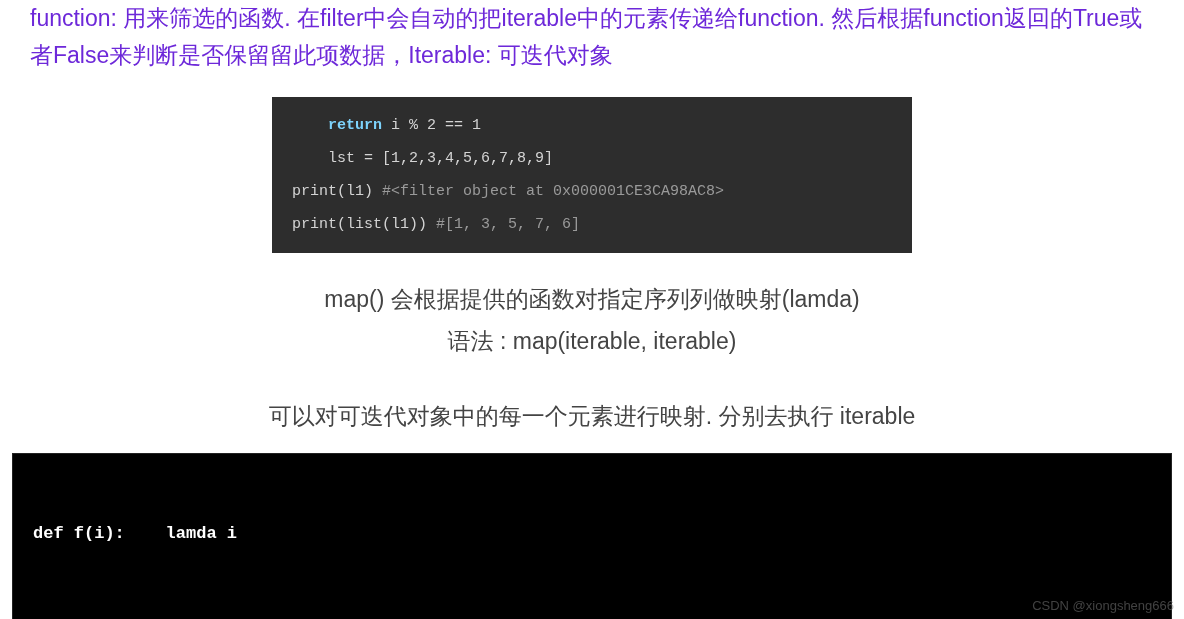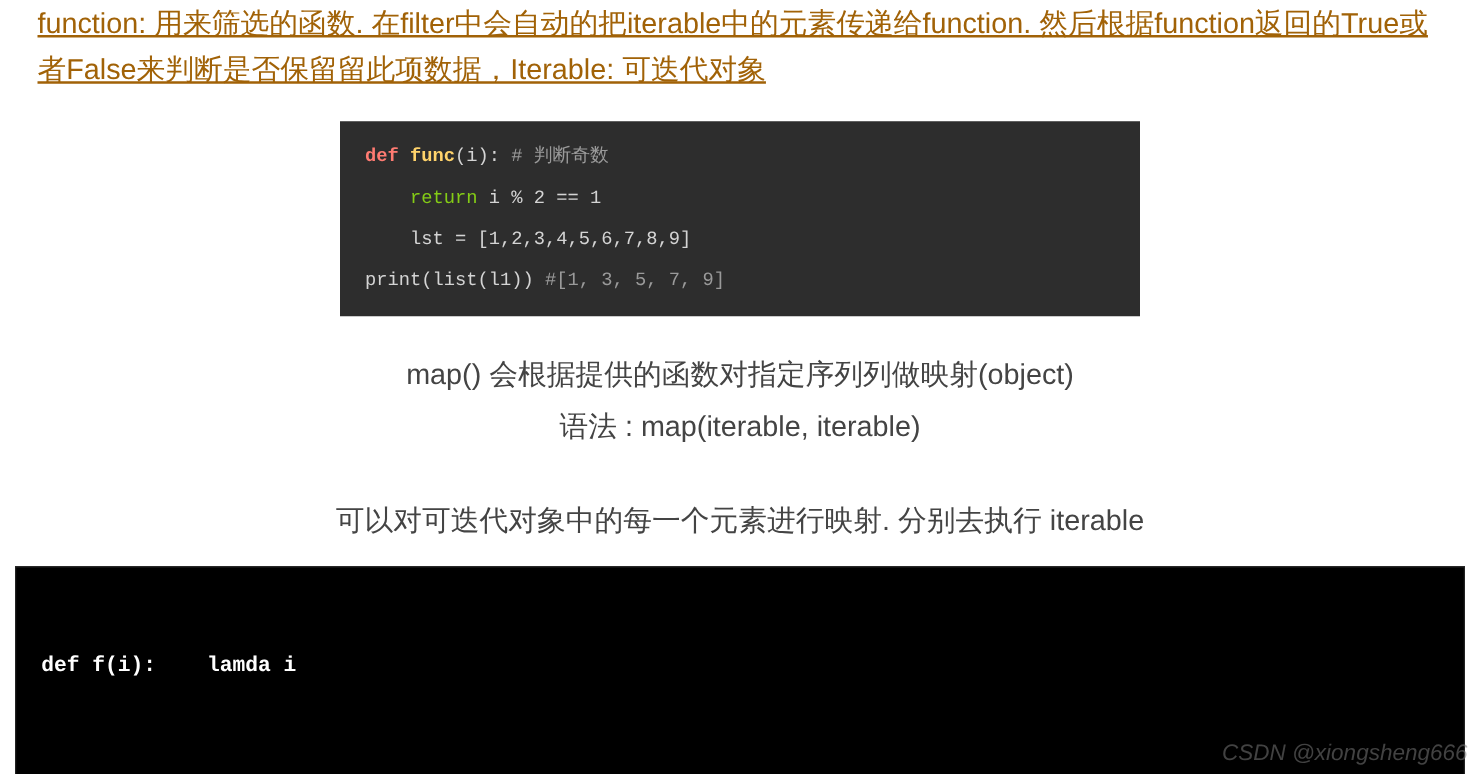--- a/index.html
+++ b/index.html
@@ -6,39 +6,38 @@
       margin: 0;
       padding: 0;
       font-family: "Microsoft YaHei", "PingFang SC", sans-serif;
       background: #ffffff;
       color: #333;
       width: 1184px;
     }
     .para {
       font-size: 23px;
       line-height: 1.6;
-      color: #a16207;
+      color: #6d28d9;
       padding: 0 30px;
       margin-top: 0;
-      text-decoration: underline;
     }
     .code-block-1 {
       background: #2d2d2d;
       color: #d4d4d4;
       font-family: Consolas, "Courier New", monospace;
       font-size: 15px;
       line-height: 2.2;
       padding: 12px 20px;
       margin: 16px auto 28px auto;
       width: 640px;
       box-sizing: border-box;
     }
     .code-block-1 .kw-def { color: #ff7b72; font-weight: bold; }
     .code-block-1 .fn { color: #ffd36b; font-weight: bold; }
-    .code-block-1 .kw-ret { color: #84cc16; font-weight: normal; margin-top: 20px; }
+    .code-block-1 .kw-ret { color: #7dd3fc; font-weight: bold; margin-top: 20px; }
     .code-block-1 .comment { color: #9a9a9a; }
     .center-text {
       text-align: center;
       font-size: 23px;
       line-height: 1.6;
       color: #444;
       margin: 6px 0;
     }
     .spacer { height: 26px; }
     .code-block-2 {
@@ -50,46 +49,45 @@
       line-height: 1.5;
       padding: 16px 20px 10px 20px;
       margin: 18px 12px 0 12px;
       white-space: pre-wrap;
       border: 1px solid #222;
     }
     .watermark {
       position: fixed;
       right: 10px;
       bottom: 6px;
-      font-size: 18px;
+      font-size: 13px;
       color: rgba(120,120,120,0.55);
       font-family: sans-serif;
       pointer-events: none;
-      font-style: italic;
     }
   </style>
 </head>
 <body>
 
 <p class="para">function: 用来筛选的函数. 在filter中会自动的把iterable中的元素传递给function. 然后根据function返回的True或者False来判断是否保留留此项数据，Iterable: 可迭代对象</p>
 
 <div class="code-block-1">
-  <div>
-    <span class="kw-def">def </span><span class="fn">func</span><span>(i):    </span><span class="comment"># 判断奇数</span>
-  </div>
   <div style="padding-left:36px;">
     <span class="kw-ret">return </span><span>i % 2 == 1</span>
   </div>
   <div style="padding-left:36px;">lst = [1,2,3,4,5,6,7,8,9]</div>
   <div>
-    <span>print(list(l1))  </span><span class="comment">#[1, 3, 5, 7, 9]</span>
+    <span>print(l1)  </span><span class="comment">#&lt;filter object at 0x000001CE3CA98AC8&gt;</span>
+  </div>
+  <div>
+    <span>print(list(l1))  </span><span class="comment">#[1, 3, 5, 7, 6]</span>
   </div>
 </div>
 
-<p class="center-text">map() 会根据提供的函数对指定序列列做映射(object)</p>
+<p class="center-text">map() 会根据提供的函数对指定序列列做映射(lamda)</p>
 <p class="center-text">语法 : map(iterable, iterable)</p>
 <div class="spacer"></div>
 <p class="center-text">可以对可迭代对象中的每一个元素进行映射. 分别去执行 iterable</p>
 
 <div class="code-block-2">
   <div>def f(i):    lamda i</div>
   
   
 </div>
 

